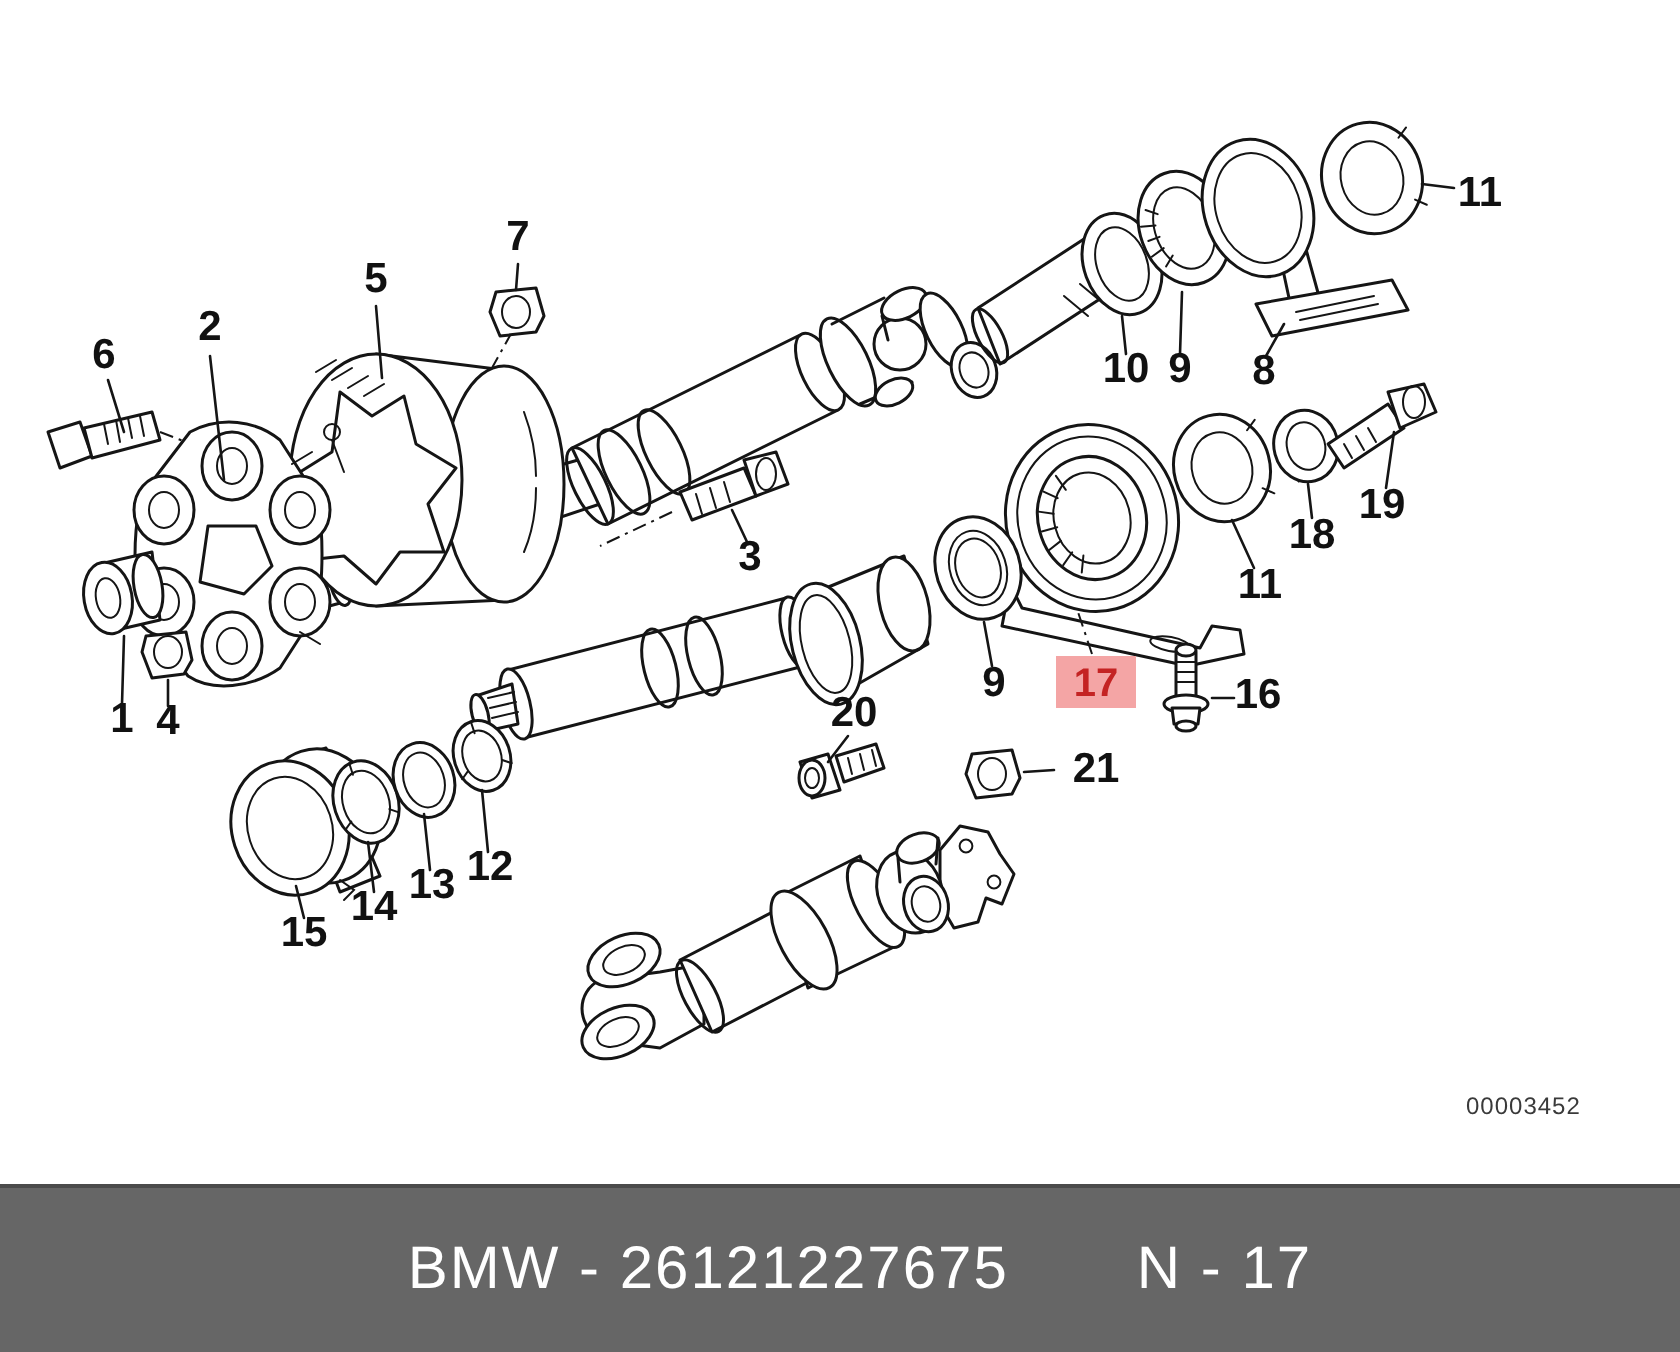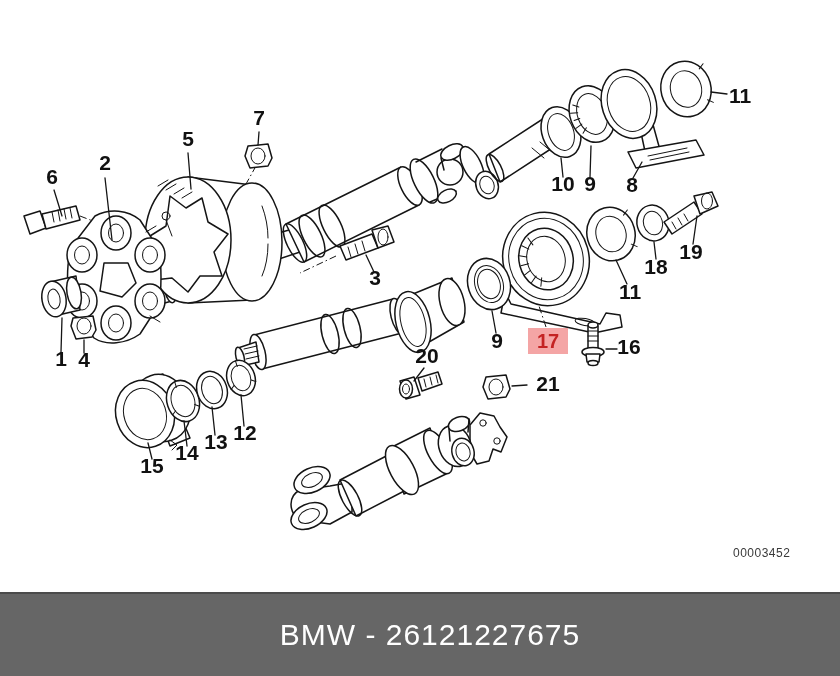--- a/index.html
+++ b/index.html
@@ -457,15 +457,16 @@
   <g>
     <rect x="528" y="328" width="40" height="26" fill="#f4a5a5"></rect>
     <text class="badge-txt" x="548" y="348" fill="#c42323">17</text>
   </g>
 </svg>
 
 <div id="watermark" style="color: rgb(58, 58, 58);">00003452</div>
 
 <div id="caption-bar" style="background: rgb(102, 102, 102);">
   <span style="color: rgb(255, 255, 255);">BMW - 26121227675</span>
+  <span style="color: rgb(255, 255, 255);">N - 17</span>
 </div>
 
 </div>
 
 </body></html>

